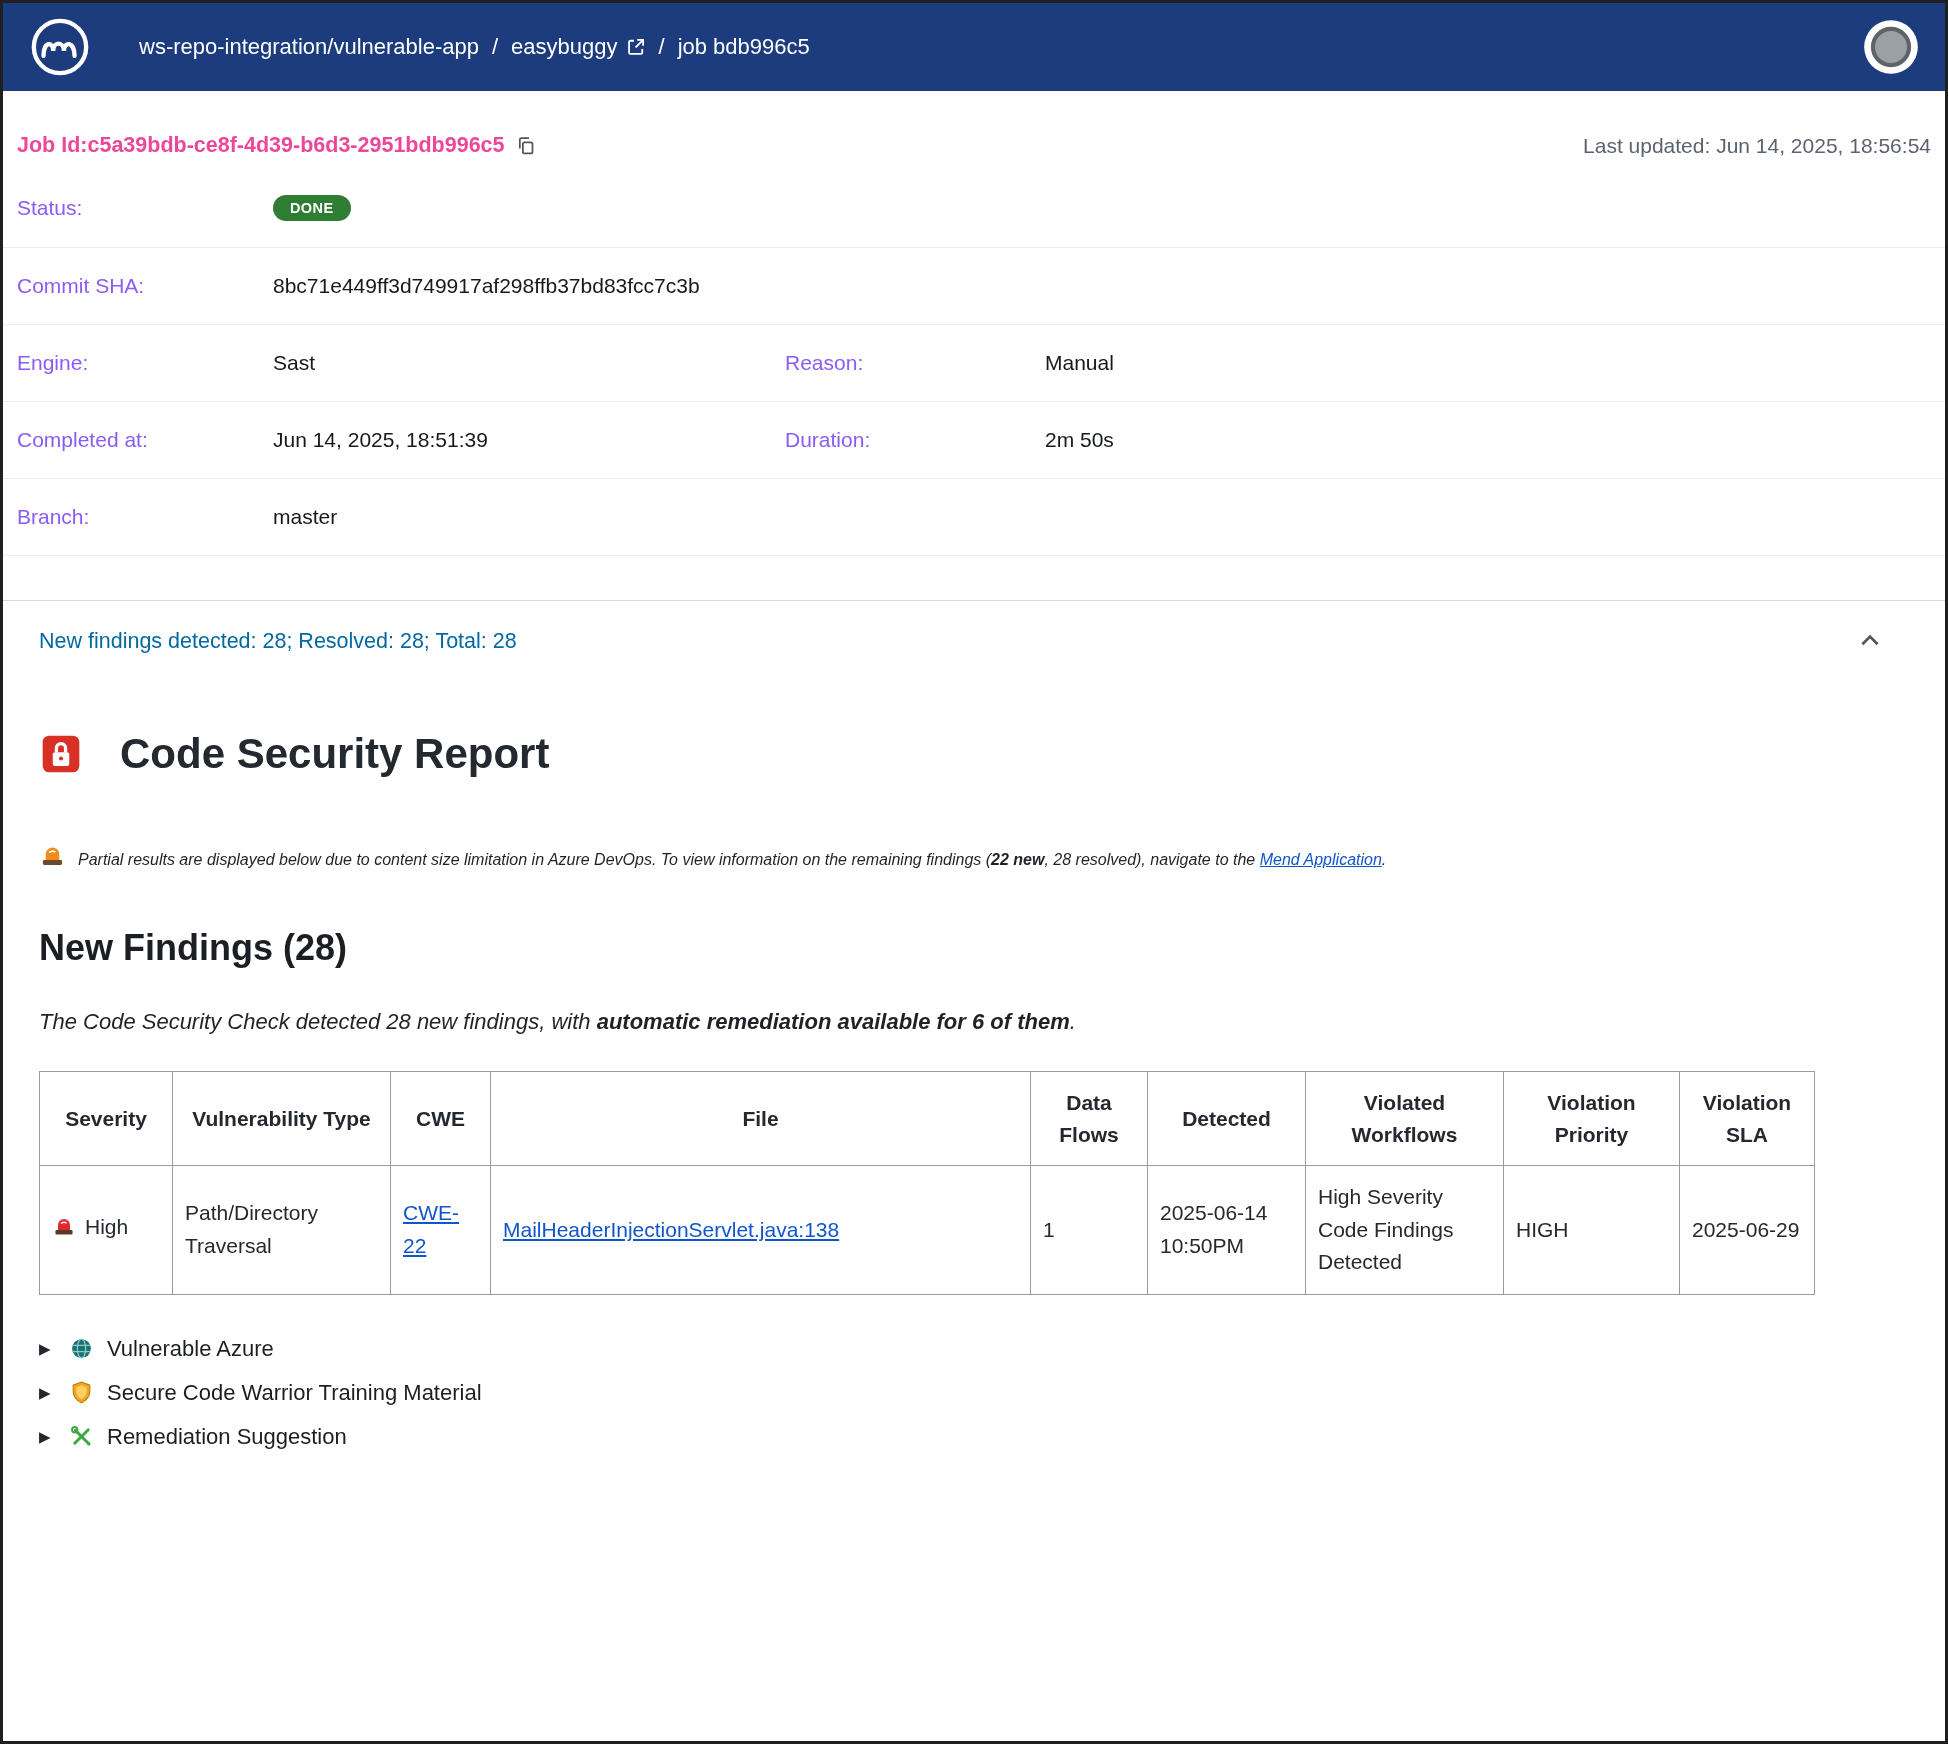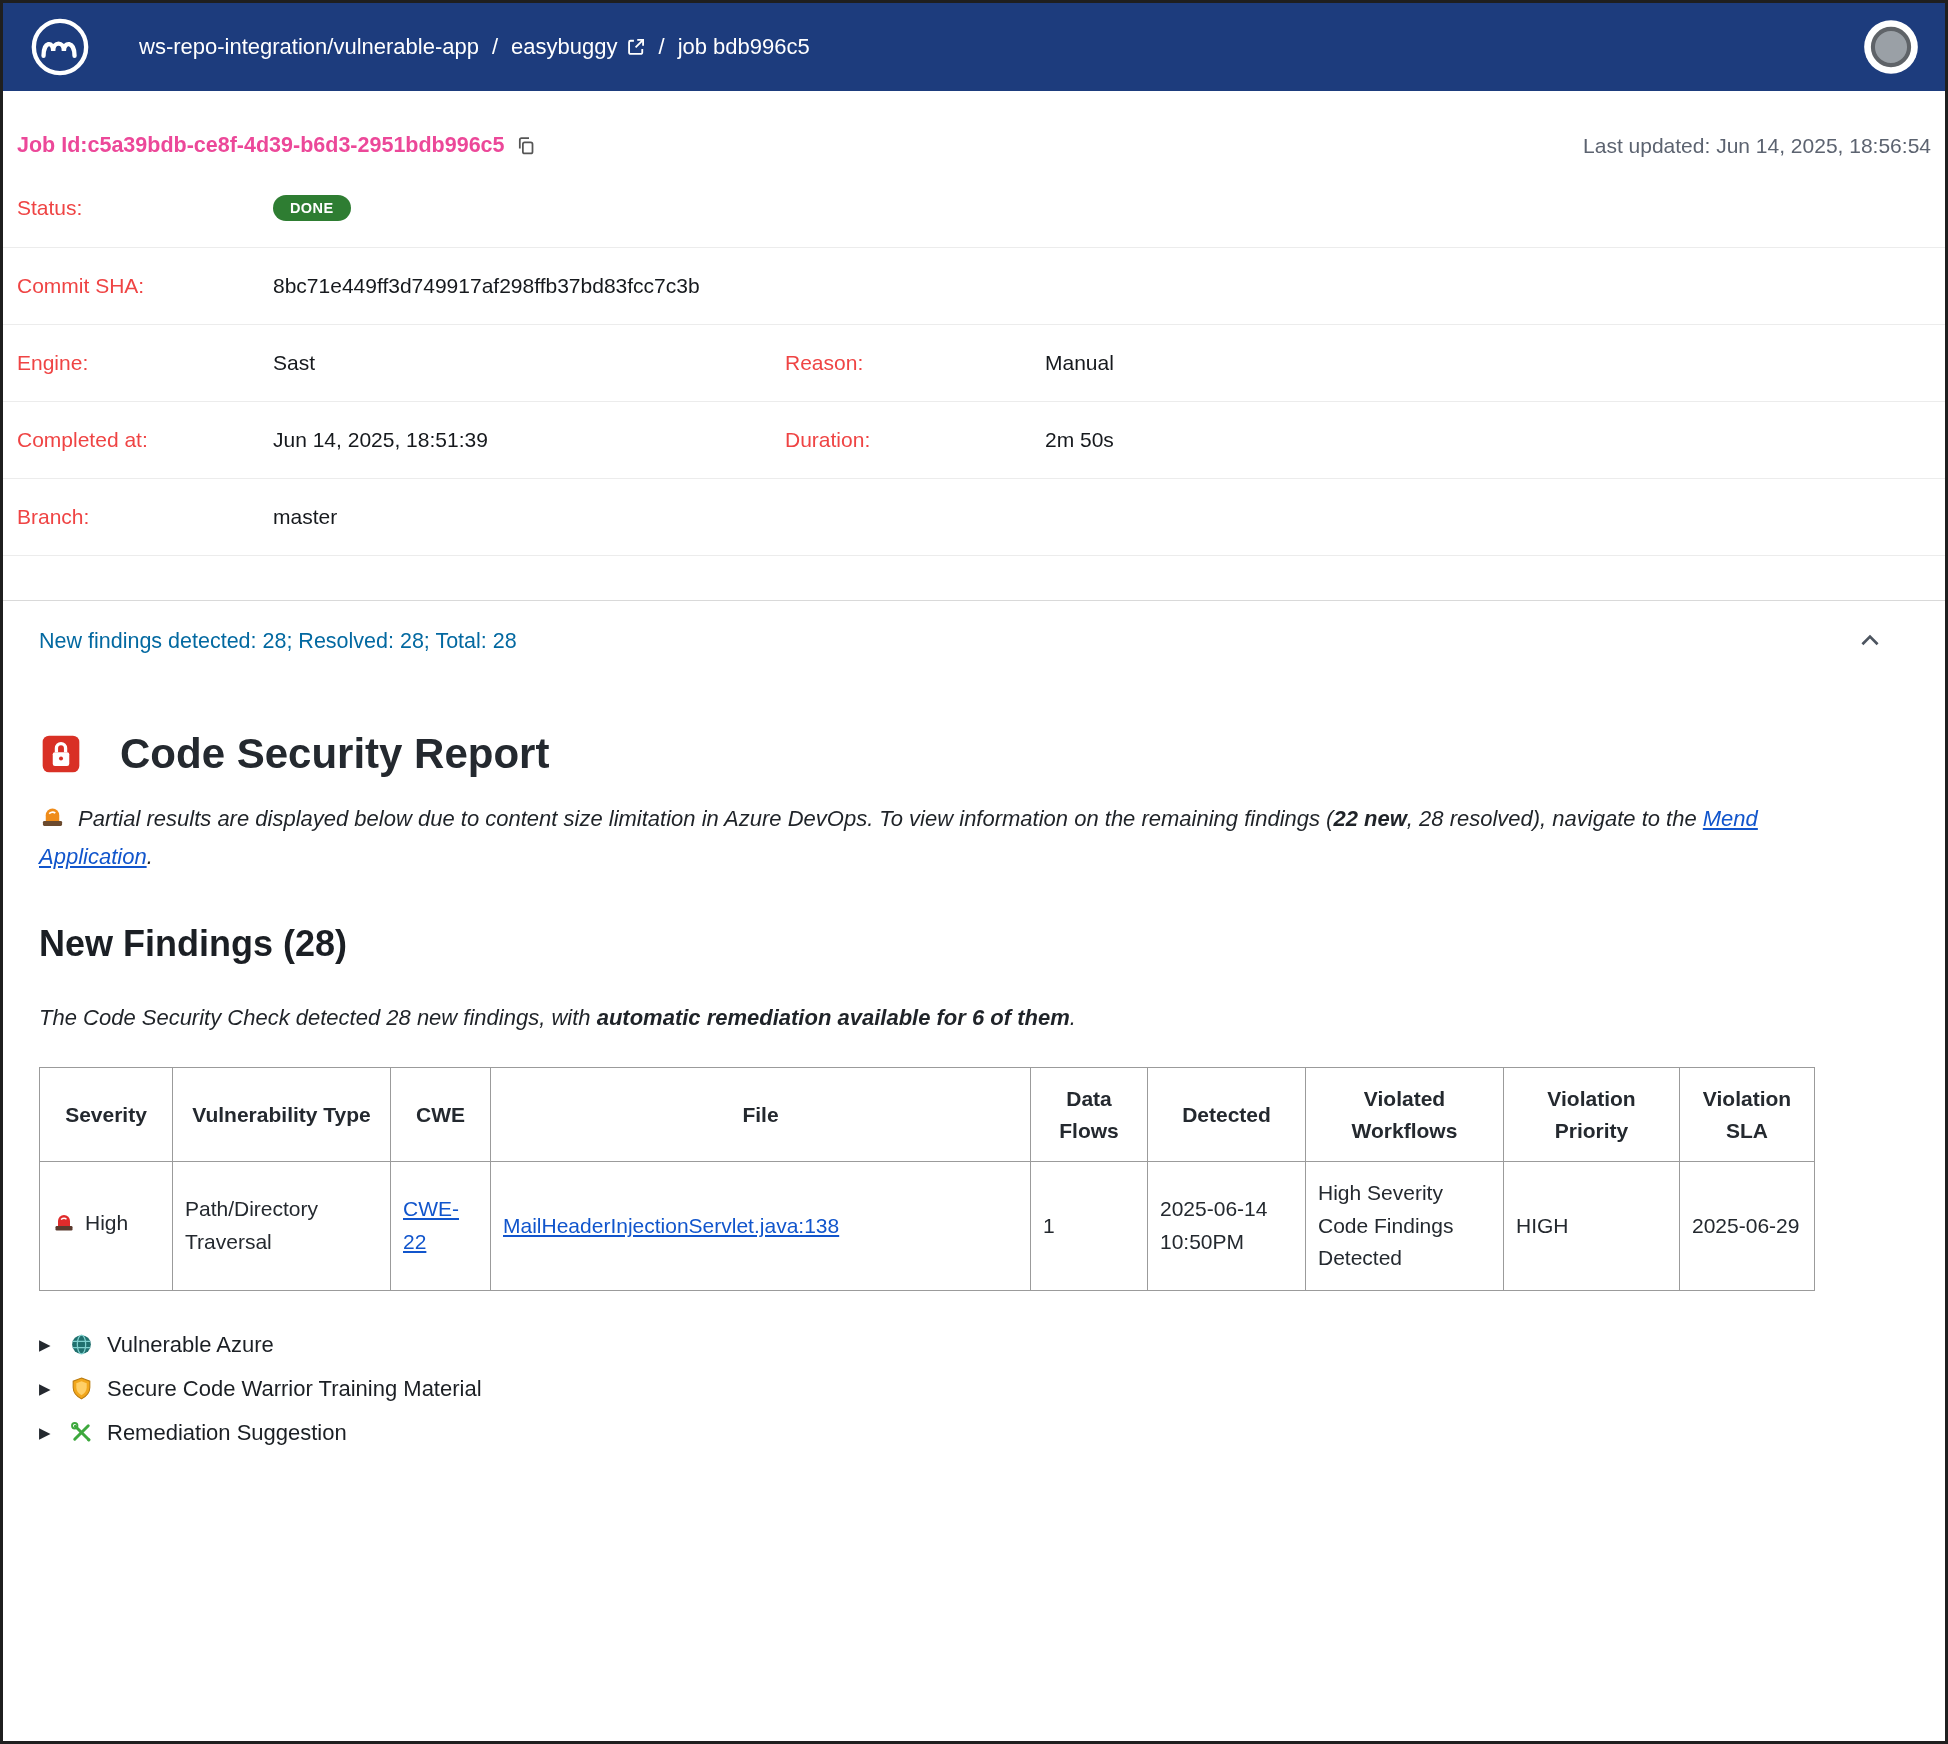--- a/index.html
+++ b/index.html
@@ -44,21 +44,21 @@
 
   
   .detail-row {
     display: grid;
     grid-template-columns: 256px 512px 260px auto;
     align-items: center;
     padding: 26px 14px;
     border-bottom: 1px solid #ececec;
     font-size: 21px;
   }
-  .detail-label { color: #ef4444; }
+  .detail-label { color: #8b5cf6; }
   .detail-value { color: #16191d; }
   .badge {
     display: inline-block;
     background: #2e7d32;
     color: #fff;
     font-size: 14.5px;
     font-weight: bold;
     letter-spacing: .4px;
     padding: 5px 17px;
     border-radius: 13px;
@@ -80,23 +80,23 @@
   
   .report { padding: 26px 36px 60px 36px; }
   .report-title {
     display: flex; align-items: center; gap: 37px;
     font-size: 42px; font-weight: bold; color: #24292f;
     margin: 30px 0 0 0;
   }
   .report-title .t-icon svg { width: 44px; height: 44px; display: block; }
 
   .partial-note {
-    margin-top: 24px;
+    margin-top: 65px;
     font-style: italic;
-    font-size: 22px;
+    font-size: 16px;
     line-height: 1.5;
     color: #1f2328;
     max-width: 1820px;
   }
   .partial-note .n-icon { display: inline-block; vertical-align: -5px; margin-right: 12px; }
   .partial-note .n-icon svg { width: 27px; height: 27px; }
   .b { font-weight: bold; }
   a.link, .link { color: #1155cc; text-decoration: underline; cursor: pointer; }
 
   .new-findings-heading { margin-top: 50px; font-size: 36px; font-weight: bold; color: #1b1f24; }

